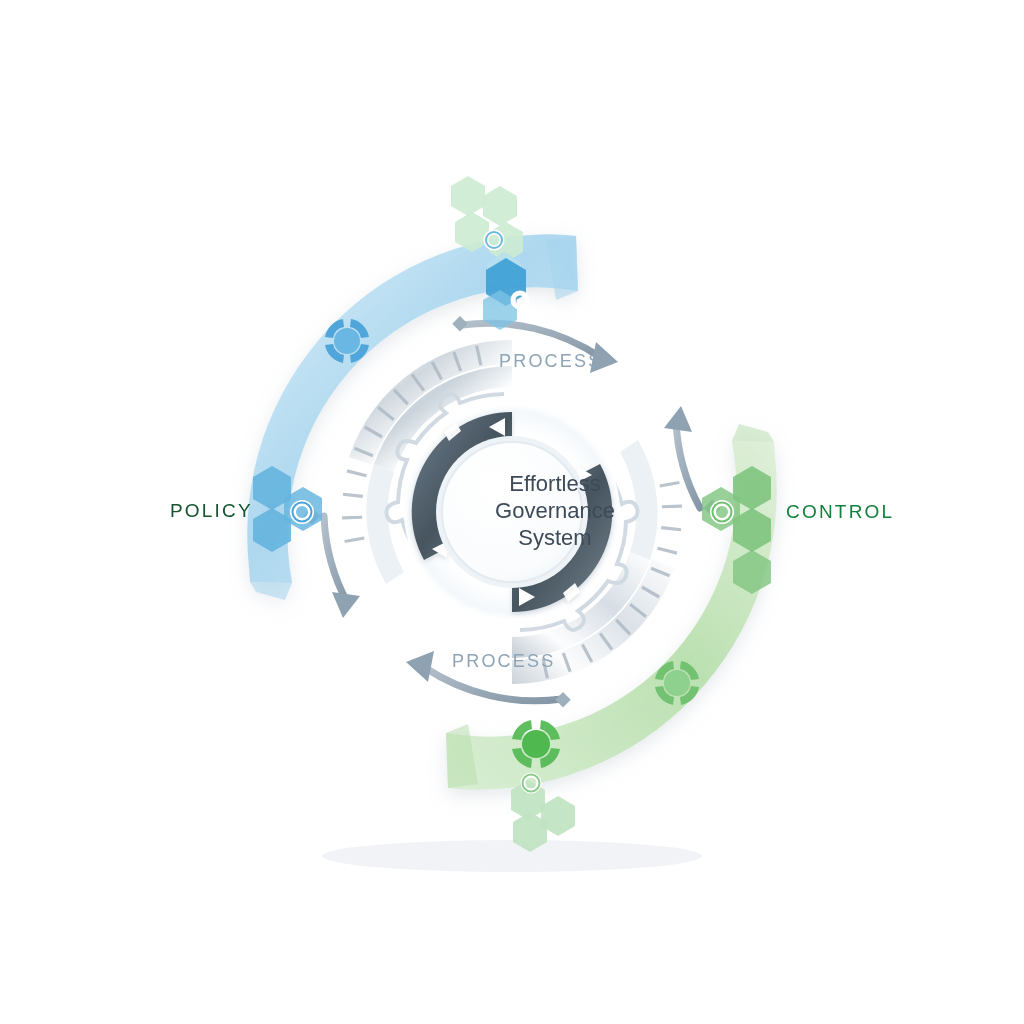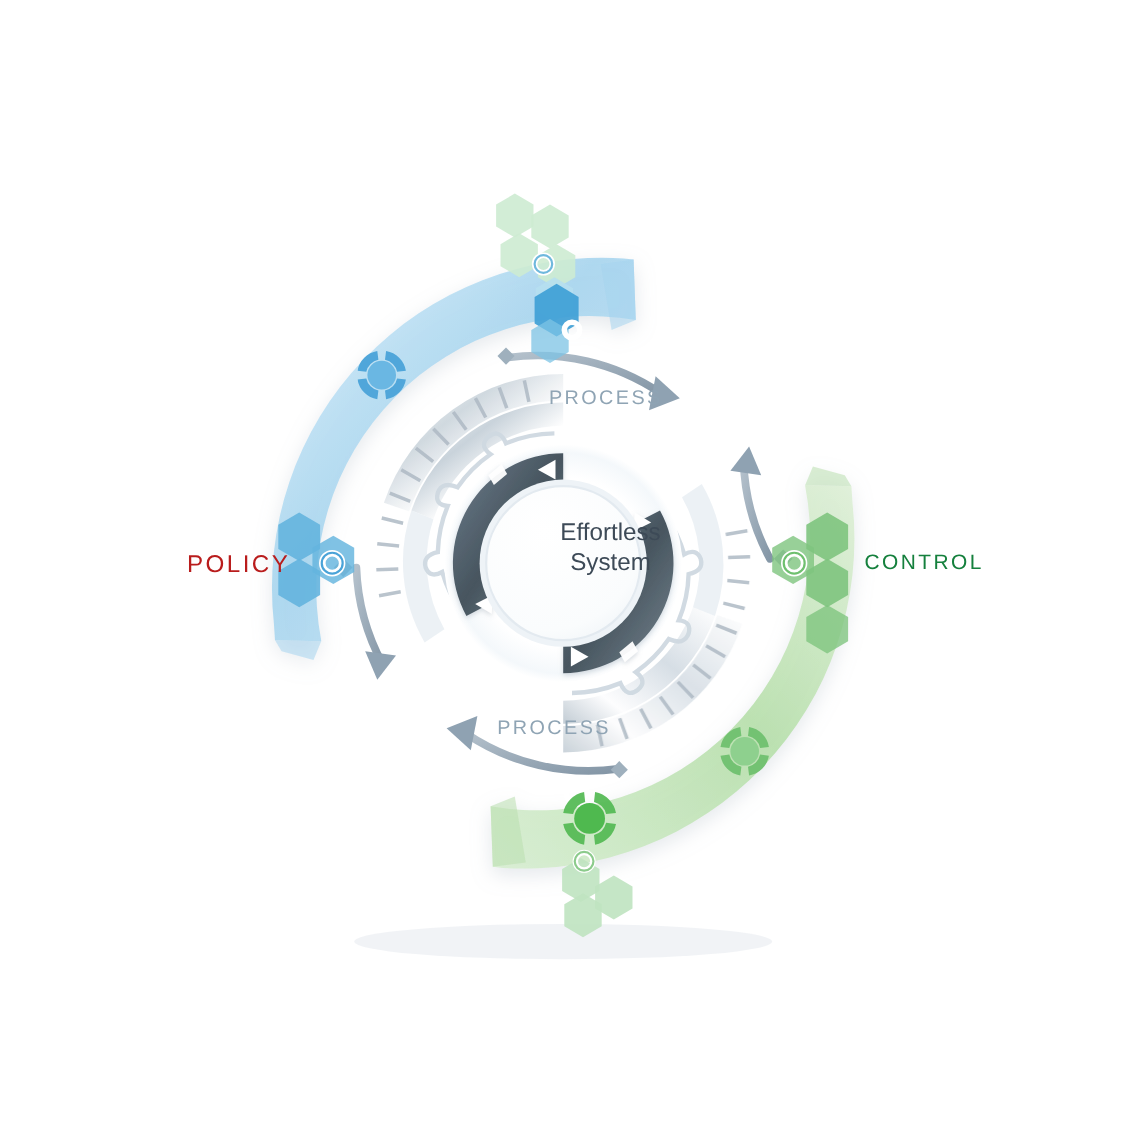--- a/index.html
+++ b/index.html
@@ -1,21 +1,21 @@
 <!DOCTYPE html>
 <html><head>
 <meta charset="utf-8">
 <style>
   html,body{margin:0;padding:0;background:#ffffff;}
   body{width:1024px;height:1024px;overflow:hidden;
        font-family:"Liberation Sans","DejaVu Sans",sans-serif;}
   #stage{position:relative;width:1024px;height:1024px;background:#ffffff;}
   #stage svg{position:absolute;left:0;top:0;}
   .lbl{position:absolute;letter-spacing:2.2px;white-space:nowrap;}
-  #label-policy{left:170px;top:500px;font-size:22px;color:#b91c1c;}
+  #label-policy{left:170px;top:500px;font-size:19px;color:#14532d;}
   #label-control{left:786px;top:501px;font-size:19px;color:#15803d;}
   #label-process-top{left:499px;top:351px;font-size:18px;color:#8fa4b4;}
   #label-process-bottom{left:452px;top:651px;font-size:18px;color:#8fa4b4;}
   #center-text{position:absolute;left:437px;top:470px;width:160px;
        text-align:center;line-height:27px;font-size:22px;color:#3d4a57;padding-left:38px;}
   #center-text span{display:block;}
 </style>
 </head>
 <body>
 
@@ -276,20 +276,21 @@
         <path d="M 24 5 A 24 24 0 0 1 5 24 L 4 15 A 15 15 0 0 0 15 4 Z"></path>
         <path d="M -5 24 A 24 24 0 0 1 -24 5 L -15 4 A 15 15 0 0 0 -4 15 Z"></path>
       </g>
       <circle cx="0" cy="0" r="14" fill="#4fb94f"></circle>
     </g>
 
   </svg>
 
   <div id="center-text">
     <span>Effortless</span>
+    <span>Governance</span>
     <span>System</span>
   </div>
 
   <div class="lbl" id="label-policy">POLICY</div>
   <div class="lbl" id="label-control">CONTROL</div>
   <div class="lbl" id="label-process-top">PROCESS</div>
   <div class="lbl" id="label-process-bottom">PROCESS</div>
 
 </div>
 

